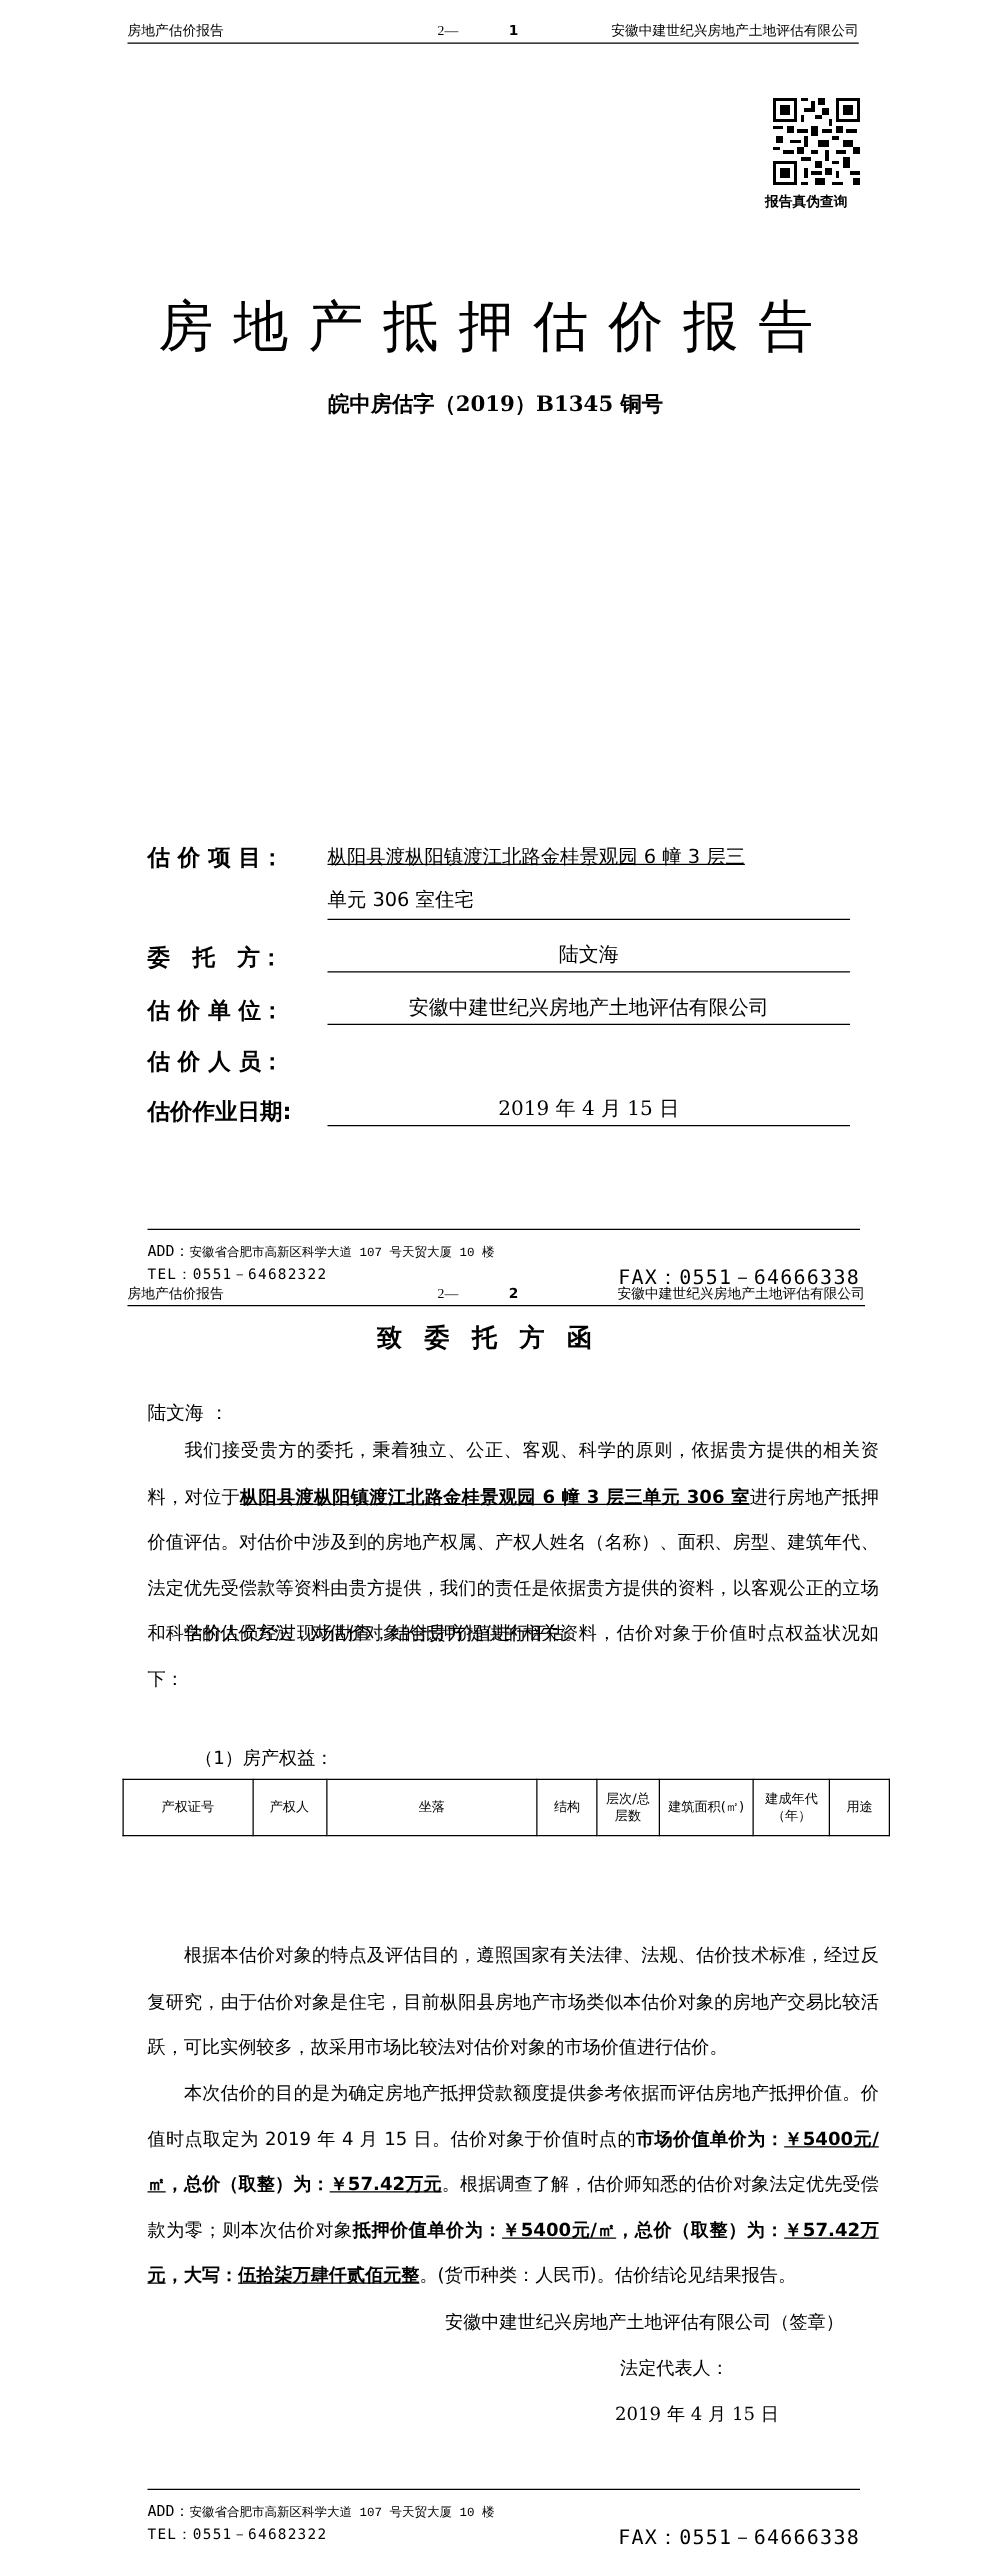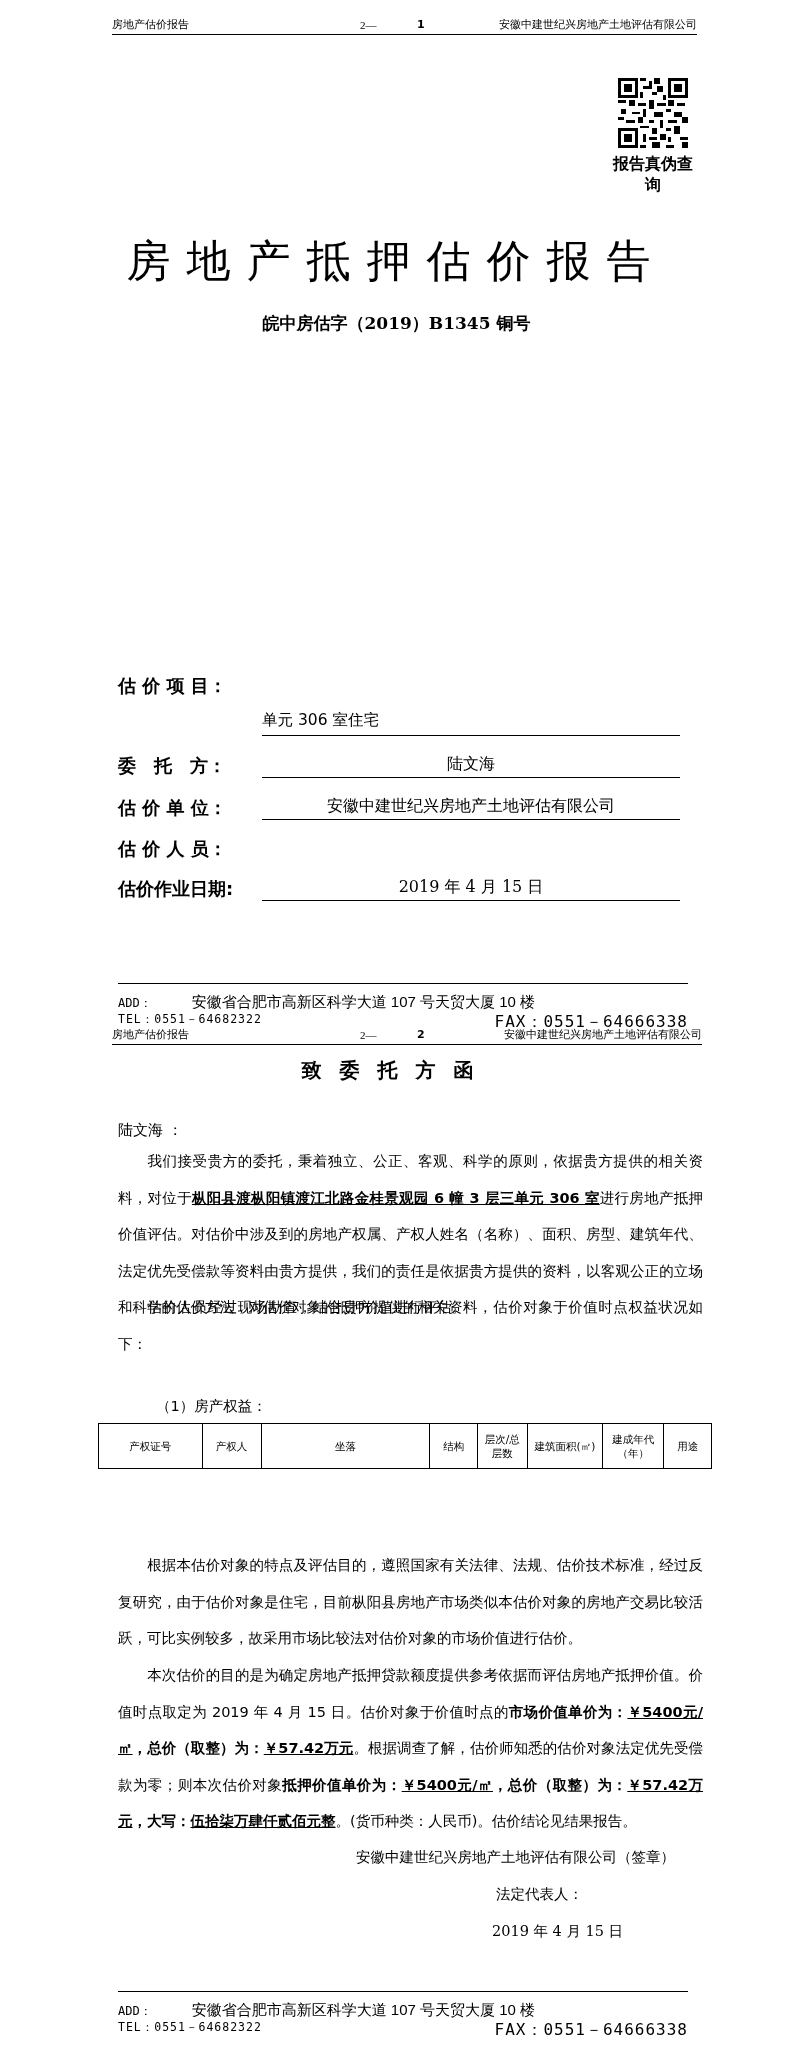--- a/index.html
+++ b/index.html
@@ -1,41 +1,41 @@
 <!DOCTYPE html>
 <html><head>
 <meta charset="utf-8">
 <style>
   * { margin: 0; padding: 0; box-sizing: border-box; }
   html, body { width: 793px; height: 2054px; background: #ffffff; overflow: hidden; }
   body { position: relative; font-family: "DejaVu Serif", "Liberation Serif", serif; color: #000; }
 
   
-  .run-header { position: absolute; left: 112px; width: 585px; height: 18px; border-bottom: 1.2px solid #000; font-family: "DejaVu Sans", "Liberation Sans", sans-serif; font-size: 11px; line-height: 16px; }
+  .run-header { position: absolute; left: 102px; width: 585px; height: 18px; border-bottom: 1.2px solid #000; font-family: "DejaVu Sans", "Liberation Sans", sans-serif; font-size: 11px; line-height: 16px; }
   .run-header .rh-left { position: absolute; left: 0; top: 0; }
   .run-header .rh-mid { position: absolute; left: 248px; top: 0; font-family: "Liberation Serif", serif; }
   .run-header .rh-num { position: absolute; left: 305px; top: 0; font-weight: bold; }
   .run-header .rh-right { position: absolute; right: 0; top: 0; }
 
   
   .qr-box { position: absolute; left: 618px; top: 77px; width: 70px; height: 72px; }
-  .qr-caption { position: absolute; left: 612px; top: 154px; width: 82px; text-align: center; font-family: "DejaVu Sans", sans-serif; font-weight: bold; font-size: 16px; }
+  .qr-caption { position: absolute; left: 612px; top: 154px; width: 82px; font-family: "DejaVu Sans", sans-serif; font-weight: bold; font-size: 11px; }
 
   
   .cover-title { position: absolute; left: 0; width: 793px; top: 232px; text-align: center; font-size: 44px; letter-spacing: 16px; font-family: "DejaVu Serif", serif; }
   .cover-no { position: absolute; left: 0; width: 793px; top: 312px; text-align: center; font-size: 17px; font-weight: bold; font-family: "DejaVu Serif", serif; }
 
   .field-row { position: absolute; left: 118px; width: 562px; font-size: 17px; }
   .field-label { position: absolute; left: 0; font-weight: bold; font-family: "DejaVu Sans", sans-serif; font-size: 18px; }
   .field-value { position: absolute; left: 144px; right: 0; border-bottom: 1.2px solid #000; text-align: center; font-family: "DejaVu Sans", sans-serif; font-size: 16px; height: 26px; line-height: 24px; }
 
   
   .footer-rule { position: absolute; left: 118px; width: 570px; border-top: 1.2px solid #000; }
   .footer-add { position: absolute; left: 118px; font-family: "DejaVu Sans Mono", monospace; font-size: 12px; }
-  .footer-add .cn { font-family: Liberation Sans, sans-serif; font-size: 15px; margin-left: 40px; }
+  .footer-add .cn { font-family: Liberation Mono, monospace; font-size: 10px; }
   .footer-tel { position: absolute; left: 118px; font-family: "DejaVu Sans Mono", monospace; font-size: 11.5px; letter-spacing: 1px; }
   .footer-fax { position: absolute; right: 105px; font-family: "DejaVu Sans Mono", monospace; font-size: 16px; letter-spacing: 1px; }
 
   
   .letter-title { position: absolute; left: 0; width: 793px; top: 1057px; text-align: center; font-size: 20px; letter-spacing: 18px; font-weight: bold; }
   .salutation { position: absolute; left: 118px; top: 1121px; font-family: "DejaVu Sans", sans-serif; font-weight: normal; font-size: 15px; }
   .para { position: absolute; left: 118px; width: 585px; font-family: "DejaVu Sans", sans-serif; font-size: 14.5px; line-height: 36.5px; text-align: justify; }
   .para .indent { display: inline-block; width: 29px; }
   .para b { font-weight: bold; }
   .para u { text-decoration: underline; }
@@ -117,20 +117,21 @@
     </g>
   </svg>
 </div>
 <div class="qr-caption">报告真伪查询</div>
 
 <div class="cover-title">房地产抵押估价报告</div>
 <div class="cover-no">皖中房估字（2019）B1345 铜号</div>
 
 <div class="field-row" style="top:674px;height:70px;">
   <span class="field-label" style="top:0;">估 价 项 目：</span>
+  <span style="position:absolute;left:144px;top:1px;font-family:'DejaVu Sans',sans-serif;font-size:15.5px;text-decoration:underline;white-space:nowrap;">枞阳县渡枞阳镇渡江北路金桂景观园 6 幢 3 层三</span>
   <span style="position:absolute;left:144px;right:0;top:36px;height:26px;border-bottom:1.2px solid #000;font-family:'DejaVu Sans',sans-serif;font-size:15.5px;">单元 306 室住宅</span>
 </div>
 
 <div class="field-row" style="top:754px;height:30px;">
   <span class="field-label" style="top:0;">委　托　方：</span>
   <span class="field-value" style="top:-2px;">陆文海</span>
 </div>
 
 <div class="field-row" style="top:796px;height:30px;">
   <span class="field-label" style="top:0;">估 价 单 位：</span>

